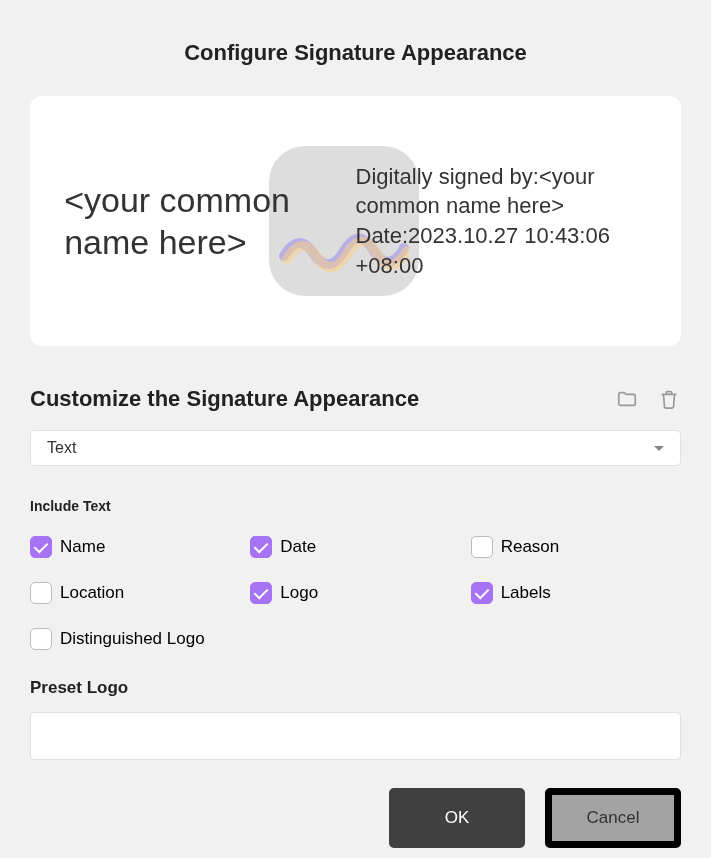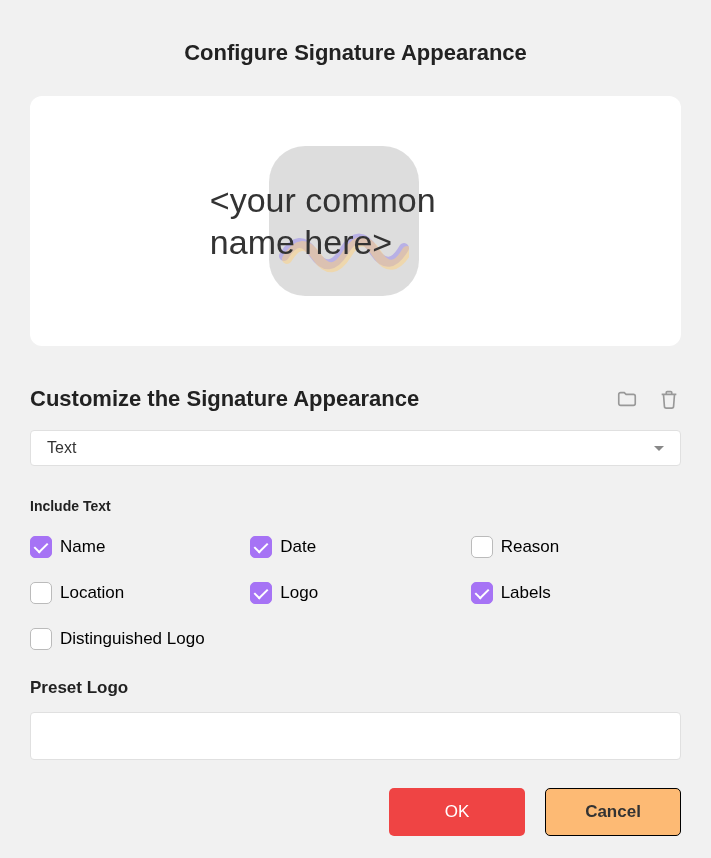--- a/index.html
+++ b/index.html
@@ -168,45 +168,48 @@
   .btn {
     min-width: 136px;
     padding: 13px 20px;
     border-radius: 5px;
     font-size: 17px;
     text-align: center;
     cursor: pointer;
     border: none;
   }
   .btn-primary {
-    background: #ef4444;
+    background: #404040;
     color: #fff;
   }
   .btn-secondary {
-    background: #fdba74;
-    color: #333;
-    border: 1px solid #000000;
-    font-weight: bold;
+    background: #a3a3a3;
+    color: #333;
+    border: 7px solid #000000;
   }
 </style>
 </head>
 <body>
 
 
 
 <div class="title">Configure Signature Appearance</div>
 
 <div class="preview-card">
   <div class="logo-bg">
     <svg class="logo-wave" viewBox="0 0 130 50">
       <path d="M5,30 Q20,5 35,28 Q50,50 65,25 Q80,0 95,25 Q110,48 125,22" fill="none" stroke="#6a5acd" stroke-width="10" stroke-linecap="round" opacity="0.9"></path>
       <path d="M5,30 Q20,5 35,28 Q50,50 65,25 Q80,0 95,25 Q110,48 125,22" fill="none" stroke="#ffa500" stroke-width="10" stroke-linecap="round" opacity="0.5" transform="translate(3,3)"></path>
     </svg>
   </div>
   <div class="preview-left">&lt;your common name here&gt;</div>
+  <div class="preview-right">
+    <div>Digitally signed by:&lt;your common name here&gt;</div>
+    <div>Date:2023.10.27 10:43:06 +08:00</div>
+  </div>
 </div>
 
 <div class="customize-row">
   <div class="section-label">Customize the Signature Appearance</div>
   <div class="icon-actions">
     <div class="icon-btn">
       <svg width="22" height="22" viewBox="0 0 24 24" fill="none" stroke-width="1.8">
         <path d="M3 7a2 2 0 0 1 2-2h4l2 2h8a2 2 0 0 1 2 2v8a2 2 0 0 1-2 2H5a2 2 0 0 1-2-2V7z"></path>
       </svg>
     </div>

